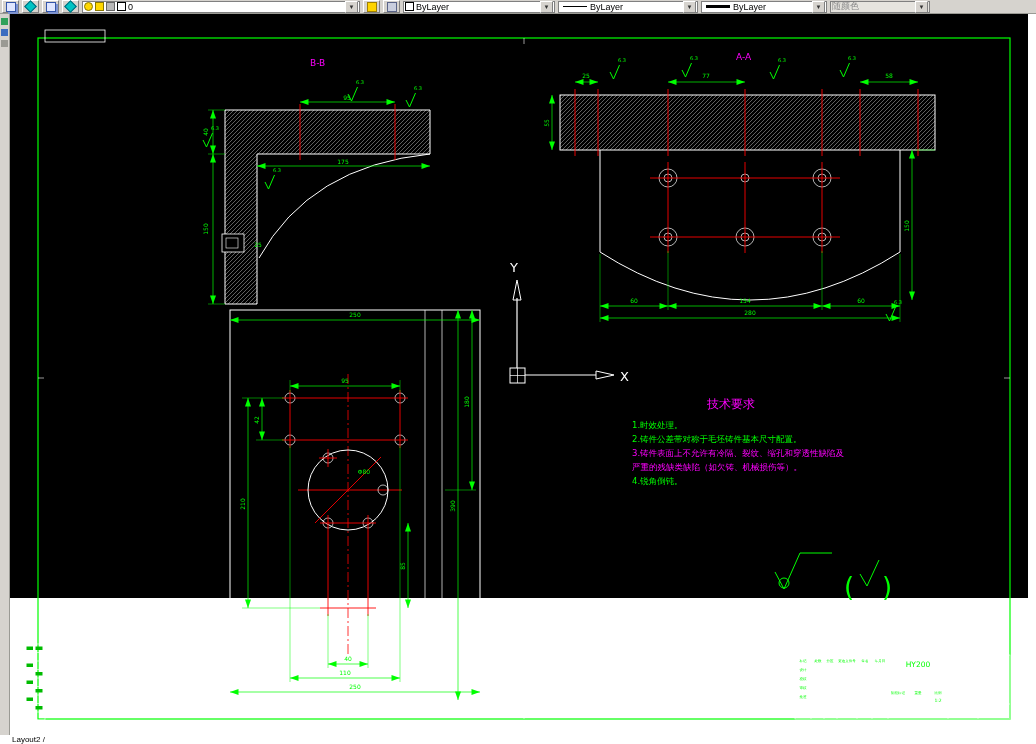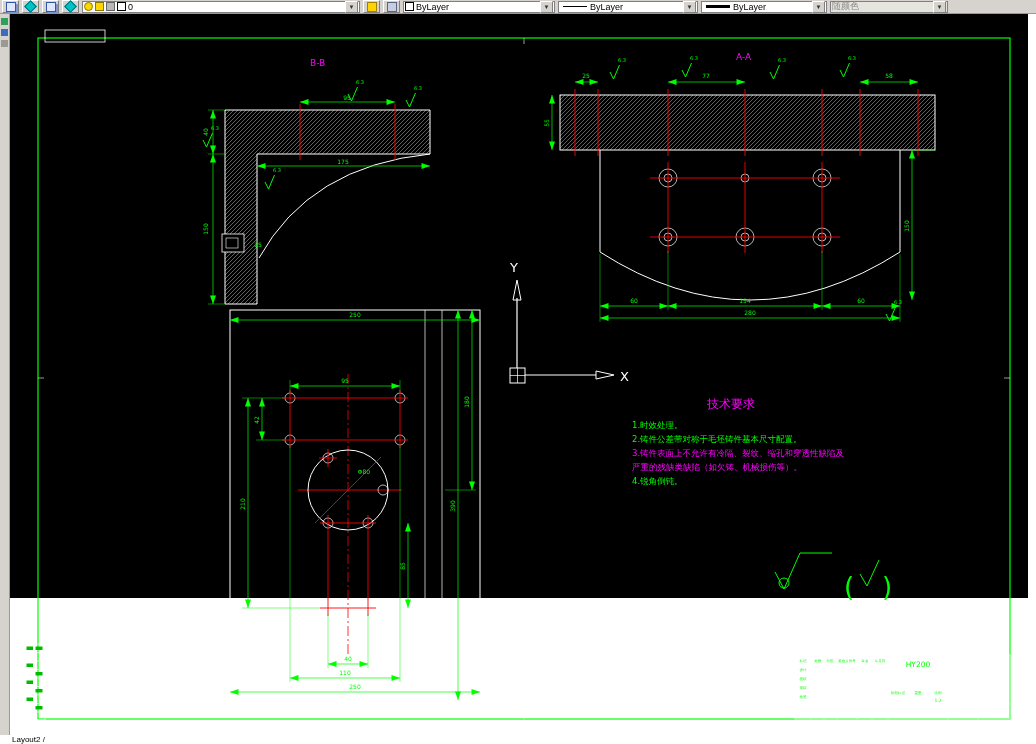--- a/index.html
+++ b/index.html
@@ -94,21 +94,21 @@
     <span class="val">ByLayer</span>
     <span class="arrow">▼</span>
   </div>
 
   <div class="combo" style="width:126px;">
     <span class="lwline"></span>
     <span class="val">ByLayer</span>
     <span class="arrow">▼</span>
   </div>
 
-  <div class="combo disabled" style="width:118px;justify-content:space-between;">
+  <div class="combo disabled" style="width:100px;justify-content:space-between;">
     <span class="val">随颜色</span>
     <span class="arrow">▼</span>
   </div>
 </div>
 
 <div class="left-bar">
   <div class="lb-ic" style="background:#2fa05a;"></div>
   <div class="lb-ic" style="background:#3a6cc0;"></div>
   <div class="lb-ic" style="background:#9a9a94;"></div>
 </div>

